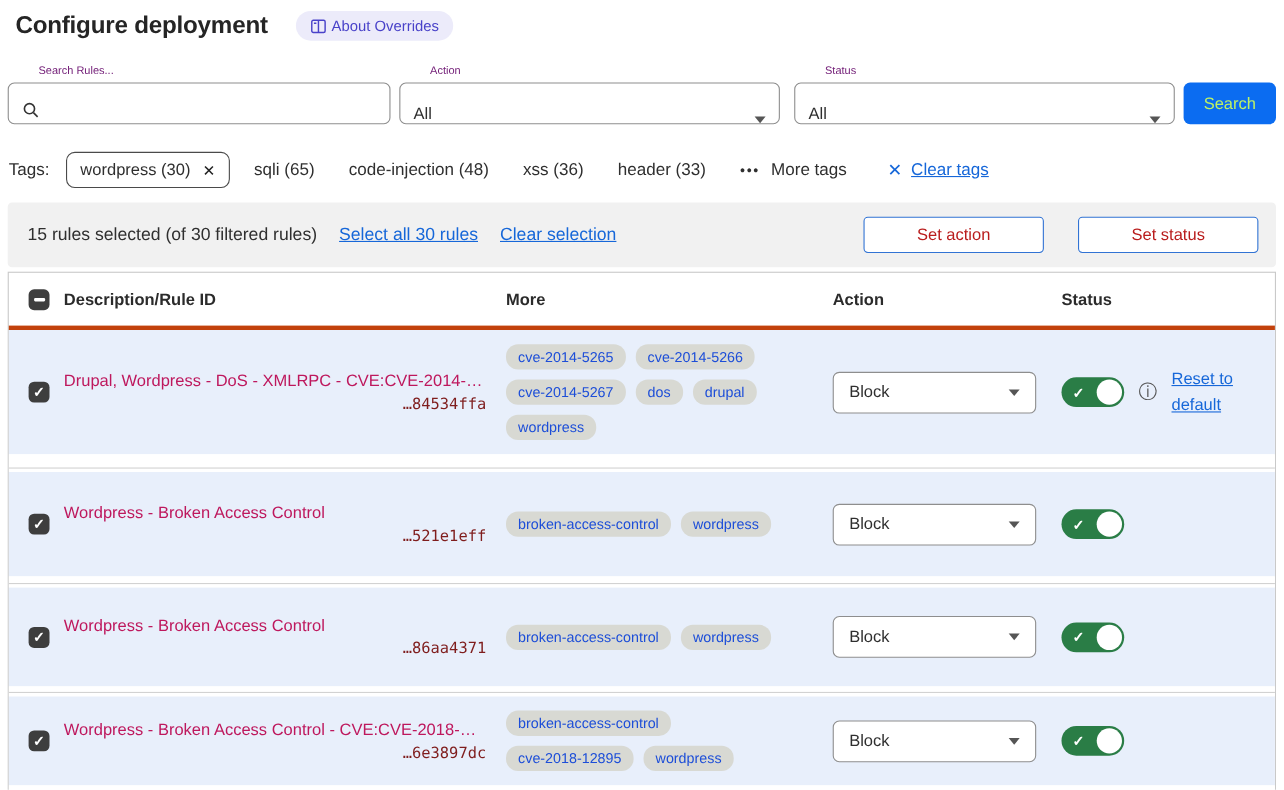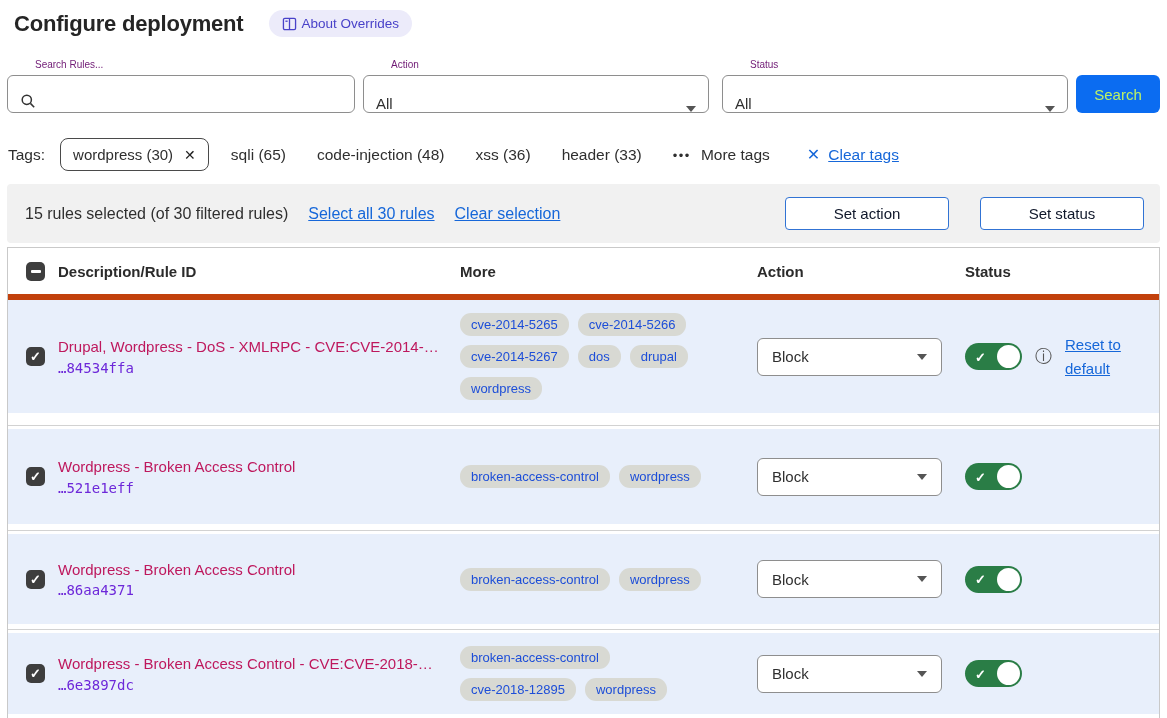--- a/index.html
+++ b/index.html
@@ -1,21 +1,21 @@
 <!DOCTYPE html>
 <html><head>
 <meta charset="utf-8">
 <style>
   * { margin:0; padding:0; box-sizing:border-box; }
   html,body { width:1167px; height:718px; overflow:hidden; background:#fff;
     font-family:"Liberation Sans", sans-serif; color:#333; }
   .page { padding:0 7px; }
 
   
-  .titlebar { display:flex; align-items:center; gap:26px; margin:10px 0 0 7px; }
+  .titlebar { display:flex; align-items:flex-start; gap:26px; margin:10px 0 0 7px; }
   .title { font-size:22px; font-weight:700; color:#252525; letter-spacing:-0.2px; }
   .badge { display:inline-flex; align-items:center; gap:4px; background:#ecebfa;
     color:#4942c9; font-size:13.5px; padding:6px 13px; border-radius:15px; cursor:pointer; }
   .badge svg { display:block; }
 
   
   .filters { display:flex; align-items:flex-end; gap:8px; margin-top:22px; }
   .fgroup { display:flex; flex-direction:column; gap:5px; }
   .flabel { font-size:10px; color:#701a75;margin-left:28px; }
   .fbox { height:38px; border:1px solid #8e8e8e; border-radius:6px; background:#fff;
@@ -41,42 +41,42 @@
   .cleartags { display:inline-flex; align-items:center; gap:8px; color:#1667d9; cursor:pointer; }
   .cleartags .x { font-size:16px; }
   .cleartags .txt { text-decoration:underline; }
   a.link { color:#1667d9; text-decoration:underline; cursor:pointer; }
 
   
   .selbar { margin-top:13px; height:59px; background:#f1f1f1; border-radius:4px;
     display:flex; align-items:center; padding:0 16px 0 18px; gap:20px; font-size:16px; color:#2f2f2f; }
   .selbar .spacer { flex:1; }
   .btn-outline { width:164px; height:33px; background:#fff; border:1px solid #3173d4;
-    border-radius:4px; color:#0f172a; font-size:15px; font-family:inherit; cursor:pointer; }
+    border-radius:4px; color:#b91c1c; font-size:15px; font-family:inherit; cursor:pointer; }
   .btn-outline + .btn-outline { margin-left:11px; }
 
   
   .table { margin-top:4px; border:1px solid #c9c9c9; background:#fff; }
   .grid { display:grid; grid-template-columns:50px 402px 297px 208px 1fr; align-items:center; }
-  .thead { height:52px; border-bottom:6px solid #c2410c; font-size:15px; font-weight:700; color:#2b2b2b; }
+  .thead { height:52px; border-bottom:4px solid #c2410c; font-size:15px; font-weight:700; color:#2b2b2b; }
   .cbx { width:19px; height:19px; border-radius:5px; background:#3e3e3e; margin-left:18px;
     display:flex; align-items:center; justify-content:center; cursor:pointer; flex:none; }
   .cbx.indet::before { content:""; width:10px; height:3px; background:#fff; border-radius:1px; }
   .cbx.checked::before { content:"\2713"; color:#fff; font-size:13px; font-weight:700; }
 
   .trow { background:#e8effb; }
   .r1 { min-height:113px; } .r2 { min-height:95px; } .r3 { min-height:90px; } .r4 { min-height:81px; }
   .gap { position:relative; background:#fff; }
   .gap::after { content:""; position:absolute; left:0; right:0; bottom:3px; border-top:1px solid #d2d2d2; }
   .ga { height:16px; } .gb { height:10px; } .gc { height:9px; } .gd { height:11px; }
   .gd::after { display:none; }
 
   .cell-desc { padding:14px 18px 14px 0; }
   .desc { font-size:15px; color:#be185d; line-height:1.3; }
-  .rid { font-family:"DejaVu Sans Mono", monospace; font-size:14px; color:#6d28d9; margin-top:3px; }
+  .rid { font-family:"DejaVu Sans Mono", monospace; font-size:14px; color:#7f1d1d; margin-top:3px;text-align:right; }
   .cell-tags { display:flex; flex-wrap:wrap; gap:9px 9px; padding:12px 12px 12px 0; }
   .tags-narrow { max-width:255px; }
   .chip { background:#d8d9d3; color:#1d4ed8; font-size:13px; padding:4px 11px;
     border-radius:11px; white-space:nowrap; }
   .actsel { width:185px; height:38px; border:1px solid #8e8e8e; border-radius:6px; background:#fff;
     display:flex; align-items:center; justify-content:space-between; padding:0 14px;
     font-size:15px; color:#2f2f2f; cursor:pointer; }
   .cell-status { display:flex; align-items:center; gap:13px; }
   .toggle { position:relative; width:57px; height:27px; border-radius:14px; background:#2a7d46;
     flex:none; cursor:pointer; }

